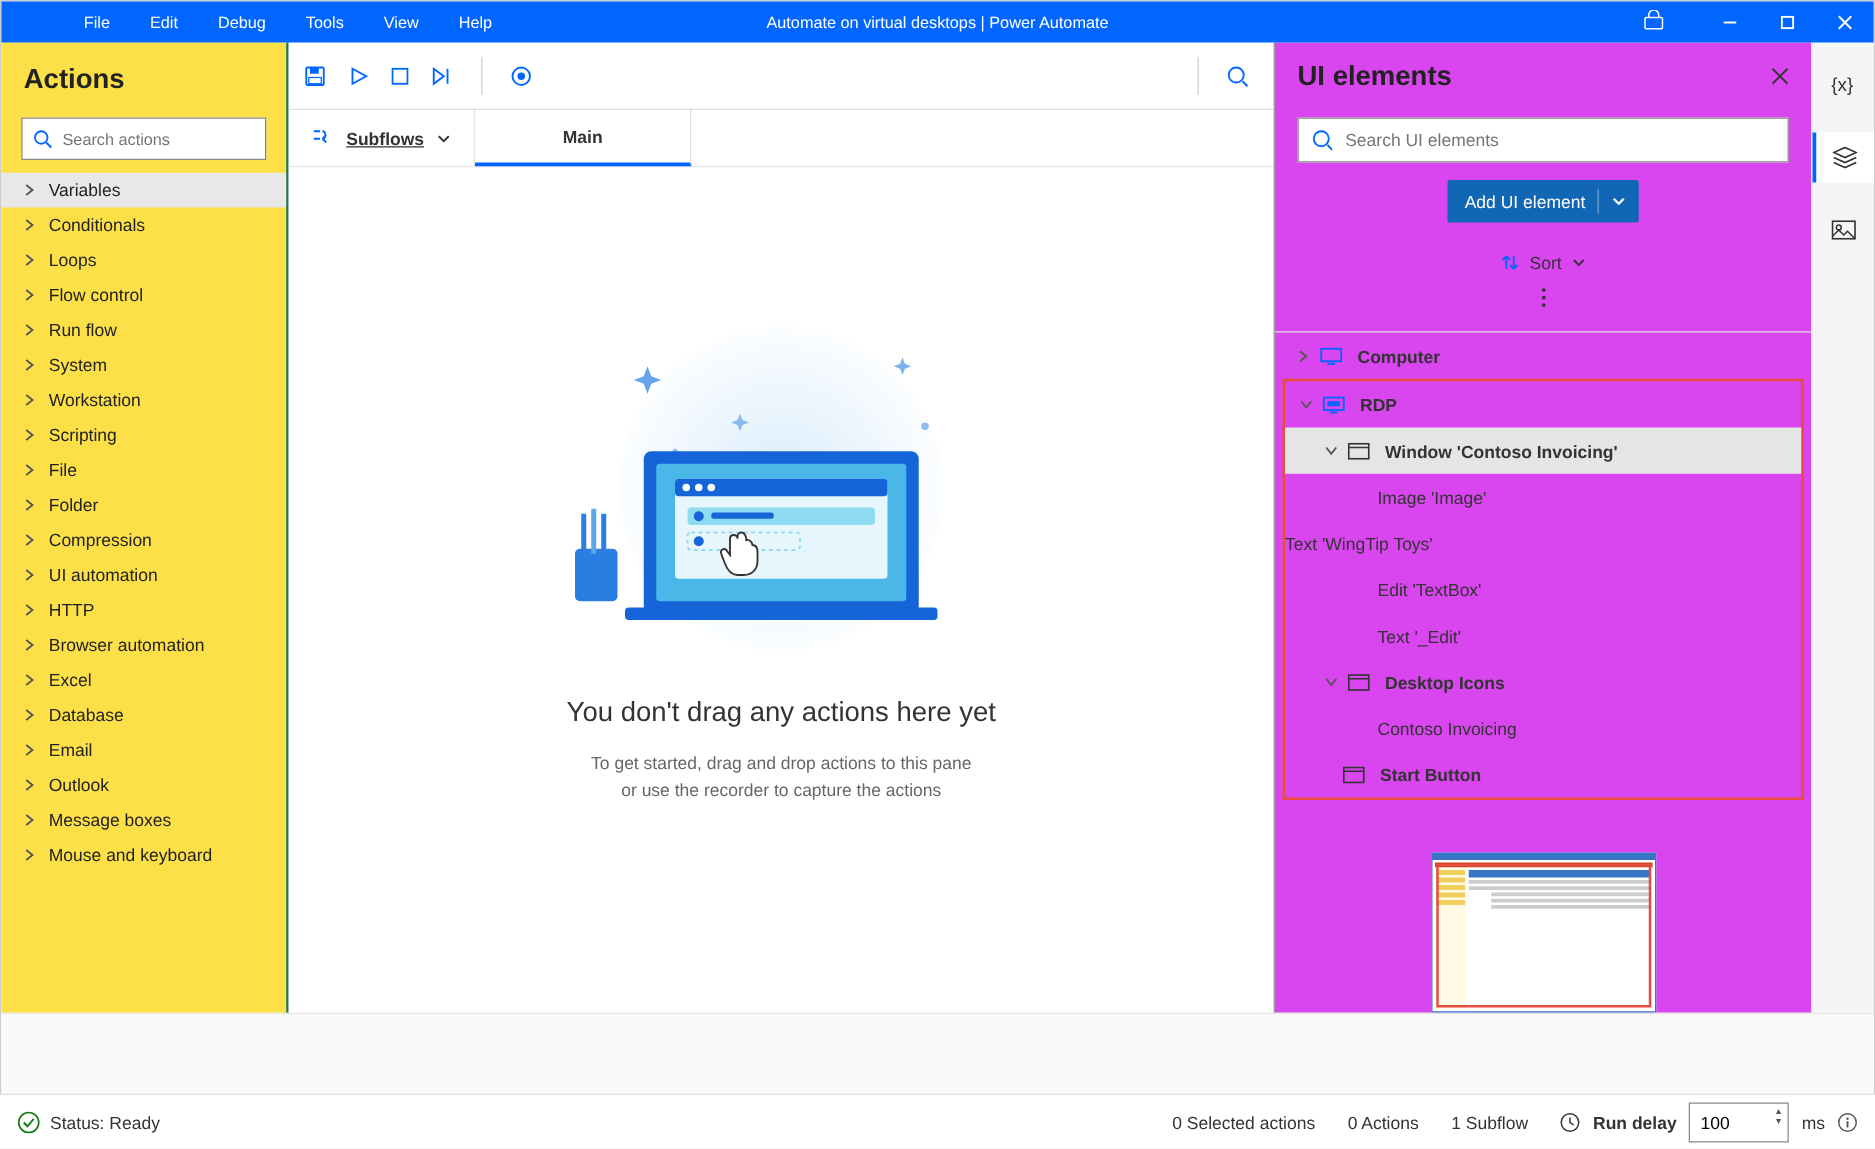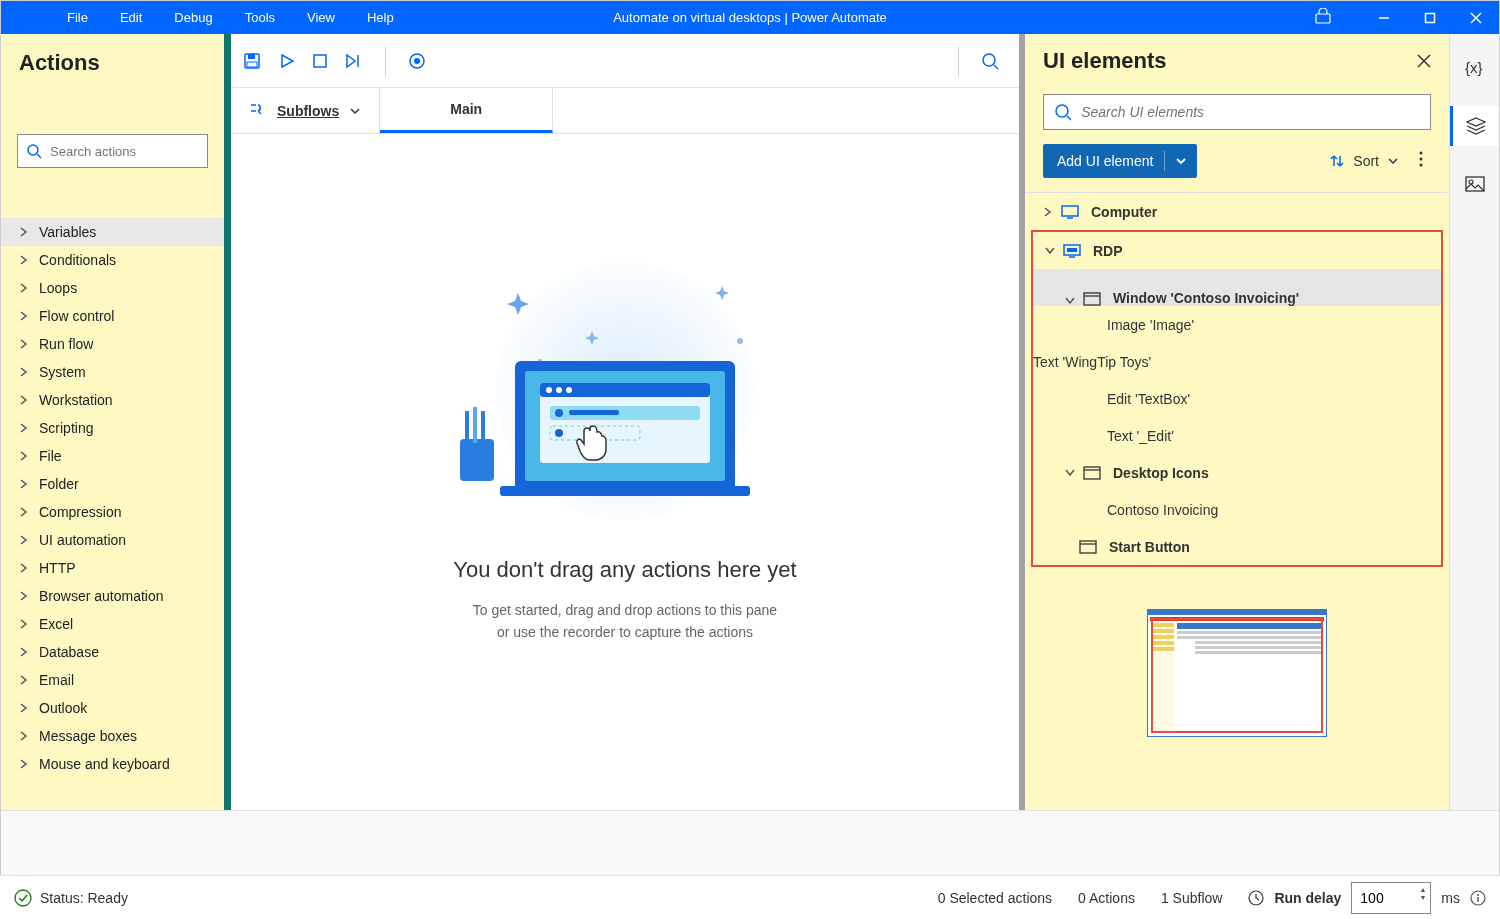--- a/index.html
+++ b/index.html
@@ -11,21 +11,21 @@
     .menu-items span { padding: 0 16px; cursor: pointer; }
     .title-center { position: absolute; left: 50%; transform: translateX(-50%); font-size: 13px; }
     .title-right { position: absolute; right: 0; display: flex; align-items: center; }
     .title-right .icon-help { margin-right: 20px; padding: 0 10px; }
     .win-control { width: 46px; height: 33px; display: flex; align-items: center; justify-content: center; cursor: pointer; }
     
     
     .main-layout { display: flex; height: 776px; }
     
     
-    .actions-panel { width: 230px; background: #fef9c3; border-right: 7px solid #0f766e; display: flex; flex-direction: column; gap: 40px; }
+    .actions-panel { width: 230px; background: #fde047; border-right: 2px solid #0f766e; display: flex; flex-direction: column; }
     .actions-header { font-size: 22px; font-weight: 600; padding: 16px 18px 10px; color: #222; }
     .search-box { margin: 8px 16px 10px; position: relative; border: 1px solid #888; background: #fff; height: 32px; display: flex; align-items: center; padding: 16px 8px; }
     .search-box svg { flex-shrink: 0; }
     .search-box input { border: none; outline: none; font-size: 13px; padding-left: 8px; width: 100%; }
     .actions-list { flex: 1; overflow-y: auto; }
     .action-item { display: flex; align-items: center; padding: 6px 18px; font-size: 14px; color: #222; cursor: pointer; }
     .action-item.selected { background: #e8e8e8; }
     .action-item svg { margin-right: 10px; }
     
     
@@ -37,36 +37,36 @@
     .toolbar-searchicon { margin-right: 8px; }
     .tab-row { height: 46px; display: flex; align-items: stretch; background: #fff; border-bottom: 1px solid #e0e0e0; }
     .subflows-btn { display: flex; align-items: center; padding: 0 18px; gap: 10px; cursor: pointer; border-right: 1px solid #e0e0e0; }
     .subflows-btn span { font-size: 14px; font-weight: 600; color: #333; text-decoration: underline; }
     .tab-item { display: flex; align-items: center; padding: 0 70px; font-size: 14px; font-weight: 600; border-right: 1px solid #e0e0e0; border-bottom: 3px solid #0066ff; color: #333; cursor: pointer; }
     .empty-state { flex: 1; display: flex; flex-direction: column; align-items: center; justify-content: center; background: #fff; margin: 0; padding-top: 60px; padding-bottom: 100px;}
     .empty-title { font-size: 22px; color: #333; margin-top: 36px; }
     .empty-sub { font-size: 14px; color: #666; margin-top: 16px; text-align: center; line-height: 1.6; white-space: pre-line; }
     
     
-    .ui-panel { width: 430px; background: #fef9c3; border-left: 6px solid #a3a3a3; display: flex; flex-direction: column; }
+    .ui-panel { width: 430px; background: #d946ef; border-left: 1px solid #a3a3a3; display: flex; flex-direction: column; }
     .ui-panel-header { display: flex; align-items: center; justify-content: space-between; padding: 14px 18px 10px; }
     .ui-panel-header span { font-size: 22px; font-weight: 600; color: #222; }
     .ui-search { margin: 10px 18px 14px; border: 1px solid #888; background: #fff; height: 36px; display: flex; align-items: center; padding: 0 10px; }
-    .ui-search input { border: none; outline: none; font-size: 14px; padding-left: 10px; width: 100%; font-style: italic; }
-    .ui-toolbar { display: flex; align-items: center; padding: 0 18px 14px; gap: 12px; }
+    .ui-search input { border: none; outline: none; font-size: 14px; padding-left: 10px; width: 100%; }
+    .ui-toolbar { display: flex; align-items: center; padding: 0 18px 14px; gap: 12px; flex-direction: column; }
     .add-btn { background: #1267b4; color: #fff; border: none; height: 34px; padding: 0 10px 0 14px; display: flex; align-items: center; gap: 10px; font-size: 14px; cursor: pointer; border-radius: 2px; }
     .add-btn .sep { width: 1px; height: 20px; background: rgba(255,255,255,0.4); }
     .ui-toolbar-spacer { flex: 1; }
     .sort-btn { display: flex; align-items: center; gap: 8px; color: #333; font-size: 14px; cursor: pointer; }
     .more-btn { padding: 0 8px; cursor: pointer; }
     .tree-area { padding: 0 0 12px; border-top: 1px solid #e0e0e0;}
     .tree-row { display: flex; align-items: center; height: 37px; font-size: 14px; color: #333; cursor: pointer; }
     .tree-row .chev { width: 14px; margin-right: 4px; }
     .tree-row .win-icon { margin-right: 12px; }
-    .tree-row.selected { background: #e5e5e5; align-items: flex-end; }
+    .tree-row.selected { background: #e5e5e5; }
     .tree-row .label { font-weight: 400; }
     .tree-row.bold .label { font-weight: 600; }
     .highlight-box { border: 2px solid #e74c3c; margin: 0 6px; }
     .preview-thumb { width: 180px; height: 128px; border: 1px solid #3a76c8; margin: 30px auto 0; background: #fff; position: relative; border-top: 6px solid #3a76c8; }
     .preview-thumb::after { content: ""; position: absolute; top: 3px; bottom: 3px; left: 3px; right: 3px; border: 2px solid #e74c3c; }
     
     
     .icon-rail { width: 50px; background: #f5f5f5; border-left: 1px solid #e0e0e0; display: flex; flex-direction: column; align-items: center; padding-top: 14px; gap: 18px; }
     .icon-rail .rail-icon { width: 50px; height: 40px; display: flex; align-items: center; justify-content: center; cursor: pointer; }
     .icon-rail .rail-icon.active { background: #fff; border-left: 3px solid #0066ff; }

